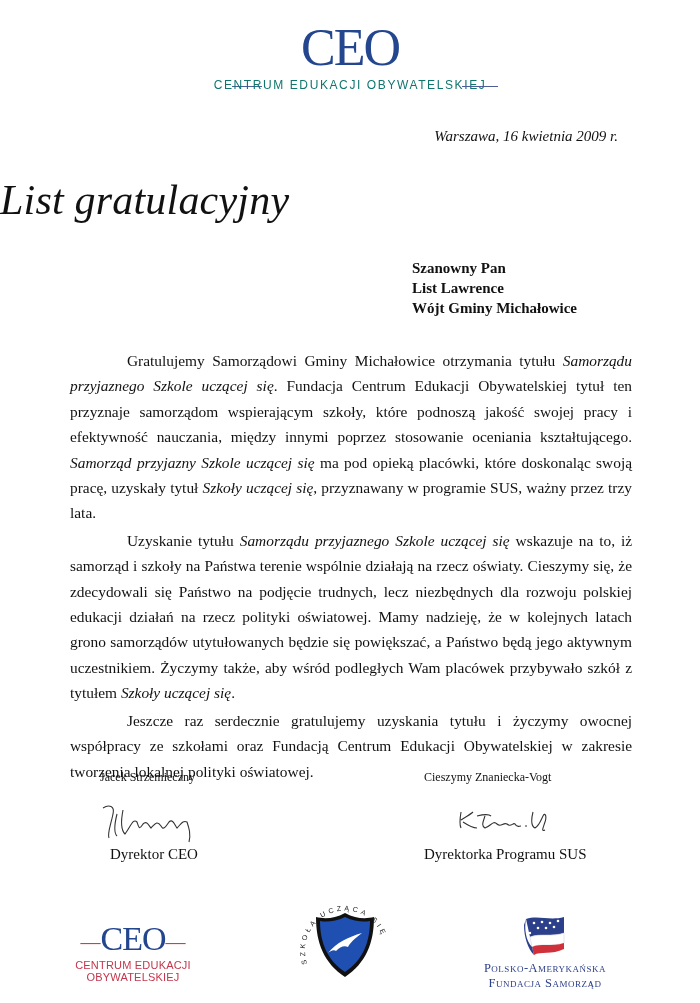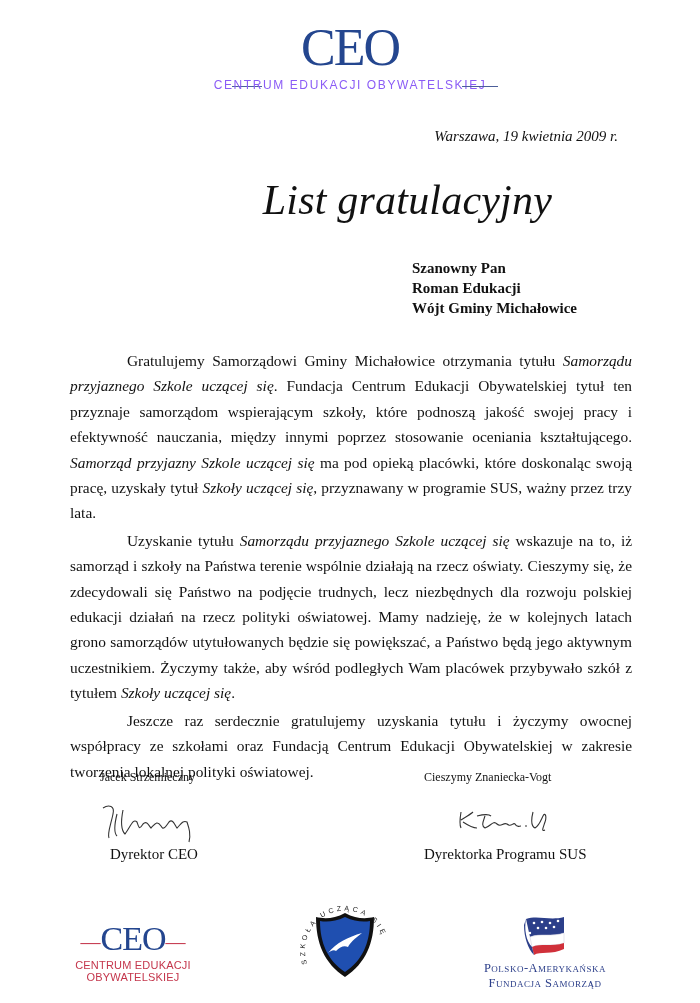--- a/index.html
+++ b/index.html
@@ -7,25 +7,25 @@
          font-family: "Liberation Serif", "DejaVu Serif", serif; color: #111; }
   .abs { position: absolute; }
 
   
   .hdr-logo { left: 0; top: 22px; width: 700px; height: 80px; }
   .hdr-ceo { position: absolute; left: 0; width: 700px; top: 0; text-align: center;
              font-family: "Liberation Serif", serif; font-size: 52px; color: #24468f;
              letter-spacing: -2px; line-height: 52px; }
   .hdr-line { position: absolute; top: 64px; height: 1px; background: #4c5f99; }
   .hdr-sub { position: absolute; left: 0; width: 700px; top: 56px; text-align: center;
-             font-family: "Liberation Sans", sans-serif; font-size: 12px; color: #8b5cf6;
+             font-family: "Liberation Sans", sans-serif; font-size: 12px; color: #0f766e;
              letter-spacing: 1.6px; }
 
   .date { right: 82px; top: 128px; font-style: italic; font-size: 15px; }
-  .title { left: 0; width: 552px; top: 176px; text-align: right; font-style: italic;
+  .title { left: 0; width: 552px; top: 176px; text-align: left; font-style: italic;
            font-size: 42px; letter-spacing: 0.2px; }
   .addr { left: 412px; top: 258px; font-weight: bold; font-size: 15px; line-height: 20px; }
 
   .body-text { left: 70px; width: 562px; top: 348px; font-size: 15.4px; line-height: 25.4px;
                text-align: justify; }
   .body-text p { margin: 0; text-indent: 57px; }
   .body-text p + p { margin-top: 2px; }
   .body-text i { font-style: italic; }
 
   .sig-name { font-size: 12px; }
@@ -51,27 +51,27 @@
 
 <div class="abs hdr-logo">
   <div class="hdr-ceo">
     <span>CEO</span>
   </div>
   <div class="hdr-line" style="left:232px;width:30px;"></div>
   <div class="hdr-sub">CENTRUM EDUKACJI OBYWATELSKIEJ</div>
   <div class="hdr-line" style="left:462px;width:36px;"></div>
 </div>
 
-<div class="abs date">Warszawa, 19 kwietnia 2009 r.</div>
+<div class="abs date">Warszawa, 16 kwietnia 2009 r.</div>
 
 <div class="abs title">List gratulacyjny</div>
 
 <div class="abs addr">
   <div>Szanowny Pan</div>
-  <div>Roman Edukacji</div>
+  <div>List Lawrence</div>
   <div>Wójt Gminy Michałowice</div>
 </div>
 
 <div class="abs body-text">
   <p><span>Gratulujemy Samorządowi Gminy Michałowice otrzymania tytułu </span><i>Samorządu przyjaznego Szkole uczącej się</i><span>. Fundacja Centrum Edukacji Obywatelskiej tytuł ten przyznaje samorządom wspierającym szkoły, które podnoszą jakość swojej pracy i efektywność nauczania, między innymi poprzez stosowanie oceniania kształtującego. </span><i>Samorząd przyjazny Szkole uczącej się</i><span> ma pod opieką placówki, które doskonaląc swoją pracę, uzyskały tytuł </span><i>Szkoły uczącej się</i><span>, przyznawany w programie SUS, ważny przez trzy lata.</span></p>
   <p><span>Uzyskanie tytułu </span><i>Samorządu przyjaznego Szkole uczącej się</i><span> wskazuje na to, iż samorząd i szkoły na Państwa terenie wspólnie działają na rzecz oświaty. Cieszymy się, że zdecydowali się Państwo na podjęcie trudnych, lecz niezbędnych dla rozwoju polskiej edukacji działań na rzecz polityki oświatowej. Mamy nadzieję, że w kolejnych latach grono samorządów utytułowanych będzie się powiększać, a Państwo będą jego aktywnym uczestnikiem. Życzymy także, aby wśród podległych Wam placówek przybywało szkół z tytułem </span><i>Szkoły uczącej się</i><span>.</span></p>
   <p><span>Jeszcze raz serdecznie gratulujemy uzyskania tytułu i życzymy owocnej współpracy ze szkołami oraz Fundacją Centrum Edukacji Obywatelskiej w zakresie tworzenia lokalnej polityki oświatowej.</span></p>
 </div>
 
 <div class="abs sig-name sig1-name">Jacek Strzemieczny</div>

